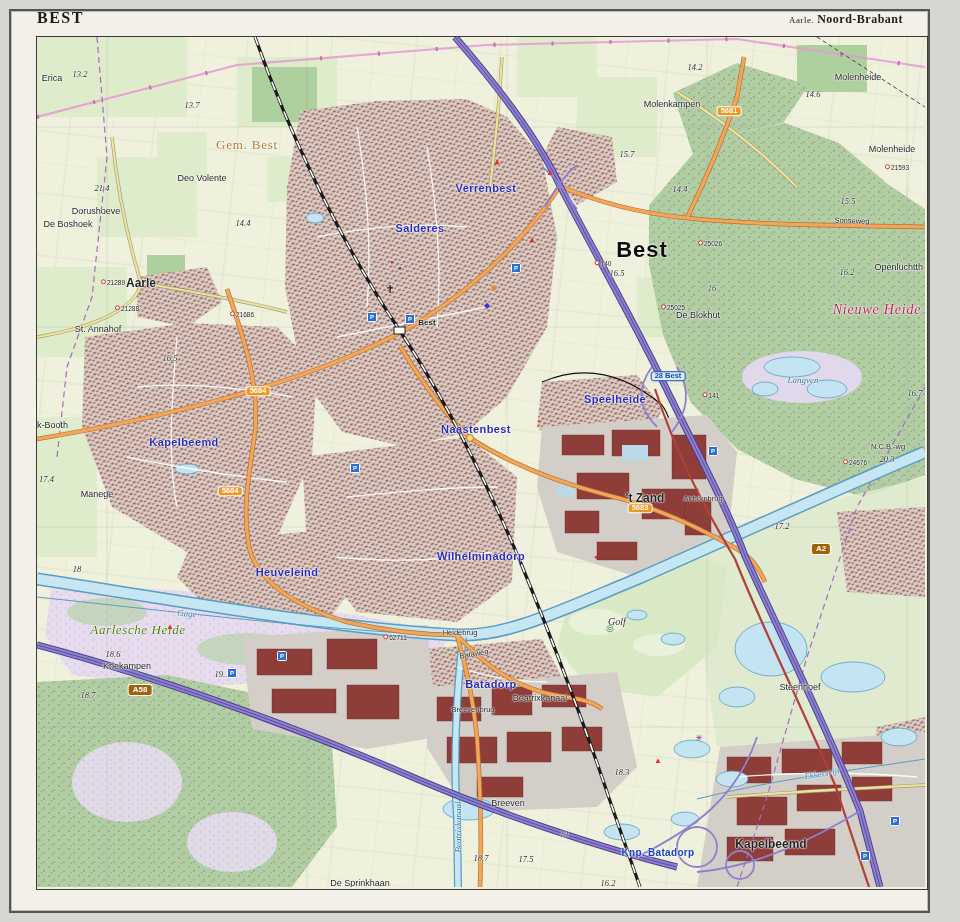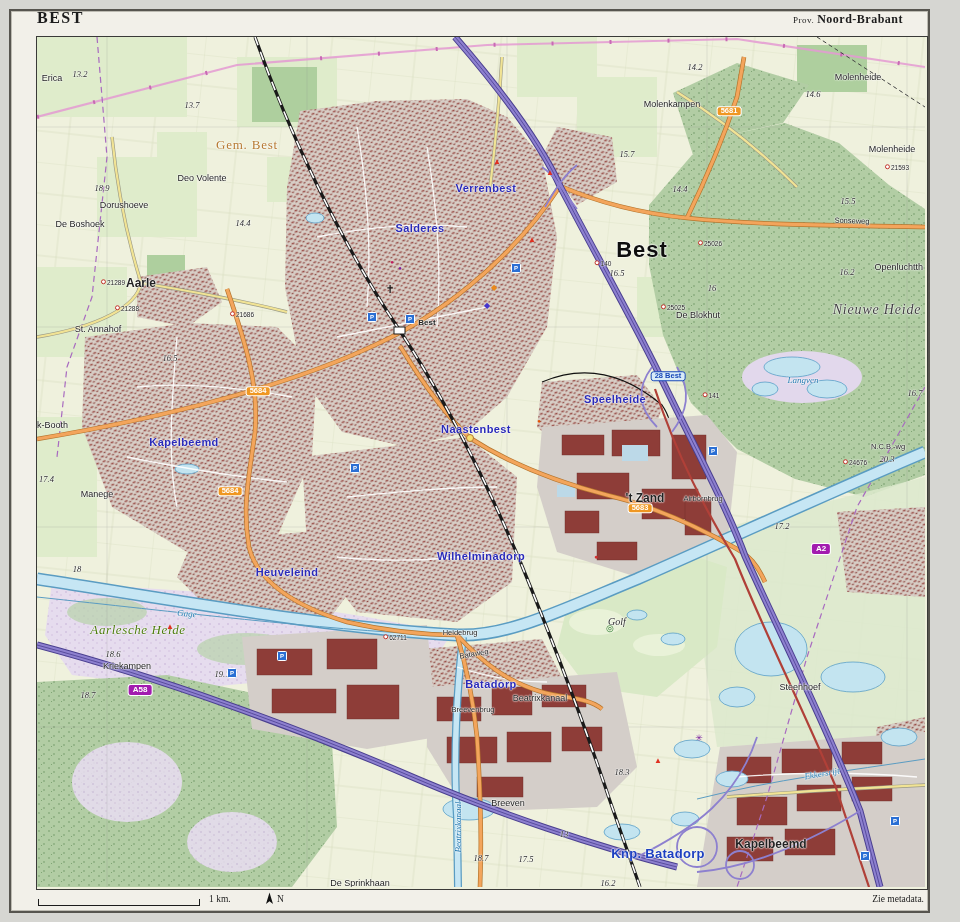--- a/index.html
+++ b/index.html
@@ -17,38 +17,38 @@
     background:#eff1dd;}
   .map-canvas{position:absolute;left:0;top:0;width:888px;height:850px;overflow:hidden;}
   .map-canvas svg{position:absolute;left:0;top:0;}
   
   .ml{position:absolute;white-space:nowrap;line-height:1;color:#222;z-index:5;
       transform:translate(-50%,-50%) rotate(var(--r,0deg));font-size:9px;
       text-shadow:0 0 2px #fff,0 0 2px #fff,0 0 1px #fff;}
   .ml[data-anchor="start"]{transform:translate(0,-50%) rotate(var(--r,0deg));}
   .ml[data-anchor="end"]{transform:translate(-100%,-50%) rotate(var(--r,0deg));}
   .q{color:#2a2ab8;font-size:11px;font-weight:600;letter-spacing:.4px;}
-  .knp{color:#1d40c0;font-size:13px;font-weight:700;letter-spacing:.3px;}
+  .knp{color:#1d40c0;font-size:10px;font-weight:700;letter-spacing:.3px;}
   .town{font-size:22px;font-weight:700;letter-spacing:1px;color:#0e0e0e;}
   .hamlet-bold{font-weight:700;font-size:12px;}
   .zand{font-weight:700;font-size:12px;}
   .kap{font-weight:700;font-size:12px;}
   .gem{font-family:"Liberation Serif",serif;color:#b5782f;font-size:13px;letter-spacing:.8px;}
   .place{font-size:9px;}
   .tiny{font-size:7.5px;}
   .tiny-bold{font-size:8px;font-weight:700;}
   .area{font-family:"Liberation Serif",serif;font-style:italic;font-size:13px;color:#4d7c0f;letter-spacing:.6px;}
-  .area-big{font-family:"Liberation Serif",serif;font-style:italic;font-size:14px;color:#404040;letter-spacing:.8px;}
+  .area-big{font-family:"Liberation Serif",serif;font-style:italic;font-size:14px;color:#be185d;letter-spacing:.8px;}
   .golf{font-family:"Liberation Serif",serif;font-style:italic;font-size:10px;color:#2e2e2e;}
   .water{color:#2278b0;font-style:italic;font-family:"Liberation Serif",serif;font-size:9px;}
   .elev{font-style:italic;font-family:"Liberation Serif",serif;font-size:8.5px;color:#2a2a2a;}
   .mark{font-size:6.5px;color:#1c1c1c;}
   .mark::before{content:"";display:inline-block;width:3px;height:3px;border:1px solid #c2332b;
       border-radius:50%;margin-right:1px;background:#fff;vertical-align:1px;}
-  .sh-red{background:#a21caf;color:#fff;font-size:8px;font-weight:700;padding:1px 4px;
+  .sh-red{background:#a16207;color:#fff;font-size:8px;font-weight:700;padding:1px 4px;
       border-radius:2px;box-shadow:0 0 0 1px #fff;text-shadow:none;}
   .sh-or{background:#ef9722;color:#fff;font-size:7.5px;font-weight:700;padding:0 3px;
       border-radius:2px;box-shadow:0 0 0 1px #fff;text-shadow:none;}
   .exit{background:#d8ecf8;color:#1848b8;font-size:7.5px;font-weight:700;padding:0 3px;
       border:1px solid #1848b8;border-radius:3px;text-shadow:none;}
   
   .mi{position:absolute;transform:translate(-50%,-50%);line-height:1;z-index:6;}
   .pk{width:8px;height:8px;border-radius:1.5px;color:#fff;font-size:6px;font-weight:700;
       display:flex;align-items:center;justify-content:center;border:.5px solid #fff;}
   
@@ -62,21 +62,21 @@
   .meta{position:absolute;right:0;top:4px;font-family:"Liberation Serif",serif;font-size:9.5px;}
 </style>
 </head>
 <body>
 
 <div class="page">
   <div class="sheet"></div>
 
   <div class="hdr-title">BEST</div>
   <div class="hdr-prov">
-    <span class="pfx">Prov.</span>
+    <span class="pfx">Aarle.</span>
     <span class="prov">Noord-Brabant</span>
   </div>
 
   <div class="map-frame">
     <div class="map-canvas">
       <svg width="888" height="850" viewBox="0 0 888 850">
         <defs>
           <pattern id="fld" width="84" height="62" patternUnits="userSpaceOnUse" patternTransform="rotate(6)">
             <path d="M0,0H84 M0,31H84 M0,0V62 M42,0V62" stroke="#c6cfa9" stroke-width="0.7" fill="none"></path>
           </pattern>
@@ -331,22 +331,22 @@
         <span class="ml q" style="left: 383px; top: 191px;">Salderes</span>
         <span class="ml q" style="left: 147px; top: 405px;">Kapelbeemd</span>
         <span class="ml q" style="left: 423px; top: 392px; padding-left: 32px;">Naastenbest</span>
         <span class="ml q" style="left: 578px; top: 362px;">Speelheide</span>
         <span class="ml q" style="left: 444px; top: 519px;">Wilhelminadorp</span>
         <span class="ml q" style="left: 250px; top: 535px;">Heuveleind</span>
         <span class="ml q" style="left: 454px; top: 647px;">Batadorp</span>
         <span class="ml knp" style="left: 621px; top: 816px;">Knp. Batadorp</span>
         <span class="ml place" style="left: 15px; top: 41px;">Erica</span>
         <span class="ml place" style="left: 165px; top: 141px;">Deo Volente</span>
-        <span class="ml place" style="left: 59px; top: 168px; margin-left: 28px;">Dorushoeve</span>
-        <span class="ml place" style="left: 31px; top: 187px; margin-left: 12px;">De Boshoek</span>
+        <span class="ml place" style="left: 59px; top: 174px;">Dorushoeve</span>
+        <span class="ml place" style="left: 31px; top: 187px;">De Boshoek</span>
         <span class="ml place" style="left: 61px; top: 292px;">St. Annahof</span>
         <span class="ml place" data-anchor="start" style="left: 0px; top: 388px;">k-Booth</span>
         <span class="ml place" style="left: 60px; top: 457px;">Manege</span>
         <span class="ml place" style="left: 90px; top: 629px;">Kriekampen</span>
         <span class="ml place" style="left: 635px; top: 67px;">Molenkampen</span>
         <span class="ml place" style="left: 821px; top: 40px;">Molenheide</span>
         <span class="ml place" style="left: 855px; top: 112px;">Molenheide</span>
         <span class="ml place" style="left: 661px; top: 278px;">De Blokhut</span>
         <span class="ml place" data-anchor="end" style="left: 886px; top: 230px;">Openluchtth</span>
         <span class="ml place" style="left: 763px; top: 650px;">Steenhoef</span>
@@ -362,21 +362,21 @@
         <span class="ml tiny" style="left: 437px; top: 617px; --r: -10deg;">Bataweg</span>
         <span class="ml area" style="left: 101px; top: 592px;">Aarlesche Heide</span>
         <span class="ml area-big" style="left: 840px; top: 273px;">Nieuwe Heide</span>
         <span class="ml golf" style="left: 580px; top: 585px;">Golf</span>
         <span class="ml water" style="left: 766px; top: 343px;">Langven</span>
         <span class="ml water" style="left: 785px; top: 737px; --r: -10deg;">Ekkersrijt</span>
         <span class="ml water" style="left: 421px; top: 790px; --r: -90deg;">Beatrixkanaal</span>
         <span class="ml water" style="left: 150px; top: 577px; --r: 4deg;">Gage</span>
         <span class="ml elev" style="left: 43px; top: 37px;">13.2</span>
         <span class="ml elev" style="left: 155px; top: 68px;">13.7</span>
-        <span class="ml elev" style="left: 65px; top: 151px;">18.9</span>
+        <span class="ml elev" style="left: 65px; top: 151px;">21.4</span>
         <span class="ml elev" style="left: 206px; top: 186px;">14.4</span>
         <span class="ml elev" style="left: 643px; top: 152px;">14.4</span>
         <span class="ml elev" style="left: 590px; top: 117px;">15.7</span>
         <span class="ml elev" style="left: 658px; top: 30px;">14.2</span>
         <span class="ml elev" style="left: 776px; top: 57px;">14.6</span>
         <span class="ml elev" style="left: 811px; top: 164px;">15.5</span>
         <span class="ml elev" style="left: 810px; top: 235px;">16.2</span>
         <span class="ml elev" style="left: 675px; top: 251px;">16</span>
         <span class="ml elev" style="left: 580px; top: 236px;">16.5</span>
         <span class="ml elev" style="left: 133px; top: 321px;">16.5</span>
@@ -429,24 +429,13 @@
         <span class="mi" style="left: 457px; top: 251px; color: rgb(232, 137, 28); font-size: 8px;">◆</span>
         <span class="mi" style="left: 450px; top: 269px; color: rgb(68, 51, 204); font-size: 8px;">◆</span>
         <span class="mi" style="left: 355px; top: 225px; color: rgb(194, 24, 91); font-size: 6px;">●</span>
         <span class="mi" style="left: 363px; top: 231px; color: rgb(123, 31, 162); font-size: 6px;">●</span>
         <span class="mi" style="left: 559px; top: 519px; color: rgb(211, 47, 47); font-size: 7px;">●</span>
         <span class="mi" style="left: 502px; top: 384px; color: rgb(230, 81, 0); font-size: 6px;">●</span>
         <span class="mi" style="left: 573px; top: 591px; color: rgb(46, 125, 50); font-size: 9px;">◎</span>
       </div>
   </div>
 
-  <div class="ftr">
-    <div class="scalebar"></div>
-    <div class="scale-lbl">1 km.</div>
-    <div class="north">
-      <svg width="9" height="13">
-        <path d="M4.5,0.5 L8,12 L4.5,9.2 L1,12 Z" fill="#111"></path>
-      </svg>
-      <span>N</span>
-    </div>
-    <div class="meta">Zie metadata.</div>
-  </div>
 </div>
 
 </body></html>

